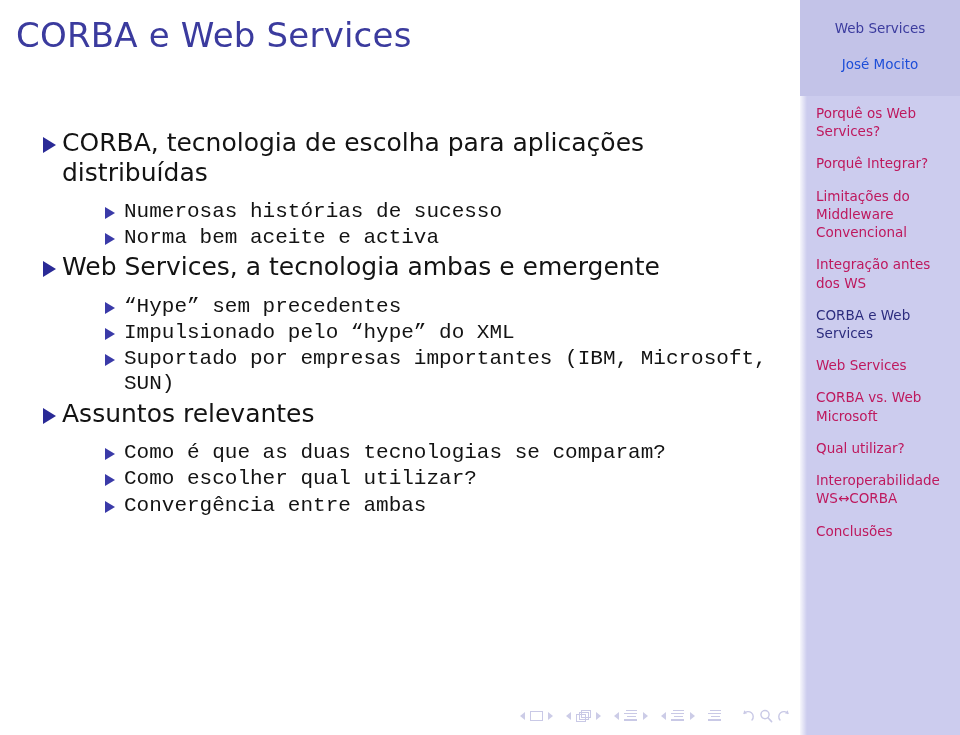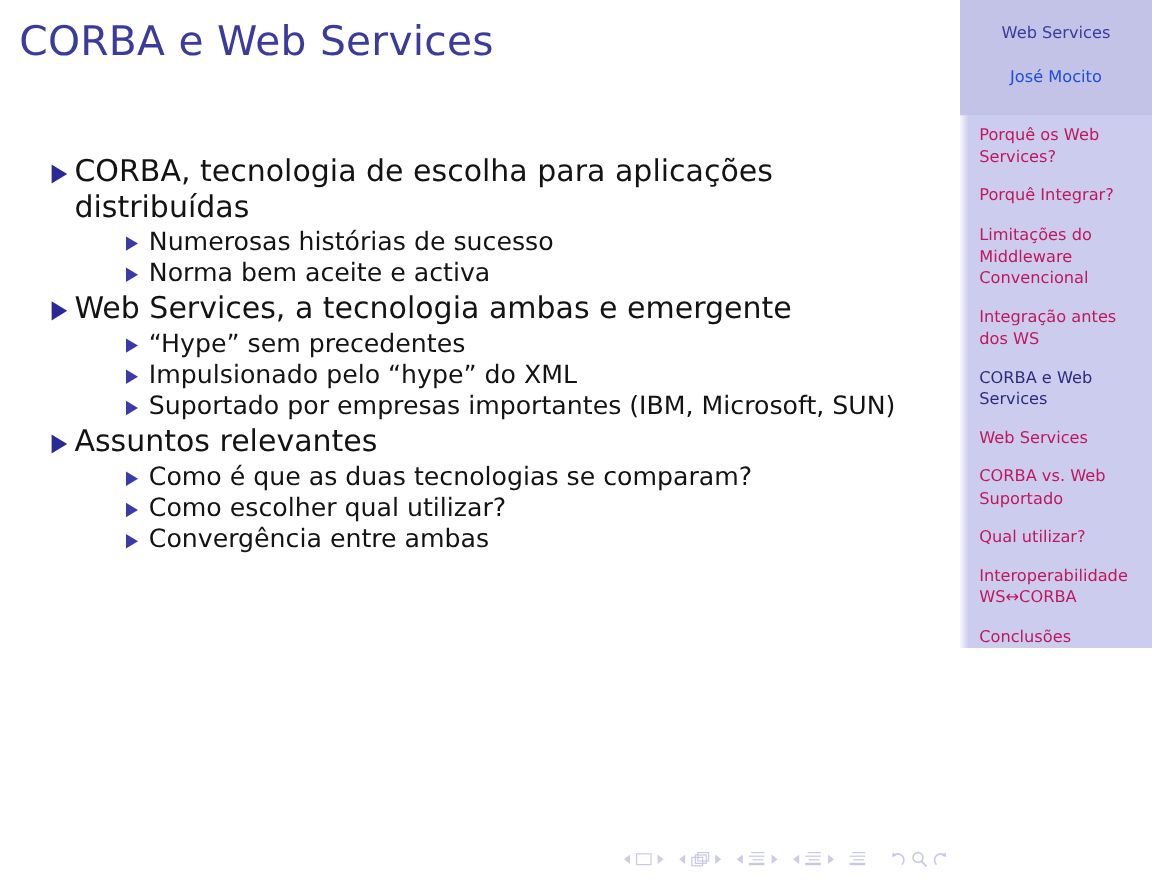--- a/index.html
+++ b/index.html
@@ -98,30 +98,31 @@
     left: 25px;
     top: 8px;
     width: 0;
     height: 0;
     border-style: solid;
     border-width: 6px 0 6px 10px;
     border-color: transparent transparent transparent #3a3aa8;
   }
 
   ul.lvl2 {
-    margin-top: 2px;
+    margin-top: 12px;
     margin-bottom: 2px;
     margin-left: 18px;
+    font-family: Liberation Mono, monospace;
   }
 
   
   .sidebar {
     position: relative;
     width: 160px;
-    height: 540px;
+    height: 735px;
     background: #ccccee;
     box-sizing: border-box;
     overflow: hidden;
   }
   .sidebar::before {
     content: "";
     position: absolute;
     left: 0; top: 0; bottom: 0;
     width: 7px;
     background: linear-gradient(to right, rgba(255,255,255,0.85), rgba(204,204,238,0));
@@ -393,20 +394,20 @@
       <div class="sb-title">Web Services</div>
       <div class="sb-author">José Mocito</div>
     </div>
     <div class="sb-nav" id="sidebar-nav">
         <div class="sb-item">Porquê os Web Services?</div>
         <div class="sb-item">Porquê Integrar?</div>
         <div class="sb-item">Limitações do Middleware Convencional</div>
         <div class="sb-item">Integração antes dos WS</div>
         <div class="sb-item active">CORBA e Web Services</div>
         <div class="sb-item">Web Services</div>
-        <div class="sb-item">CORBA vs. Web Suportado</div>
+        <div class="sb-item">CORBA vs. Web Microsoft</div>
         <div class="sb-item">Qual utilizar?</div>
         <div class="sb-item">Interoperabilidade WS↔CORBA</div>
         <div class="sb-item">Conclusões</div>
       </div>
   </div>
 
 </div>
 
 </body></html>

